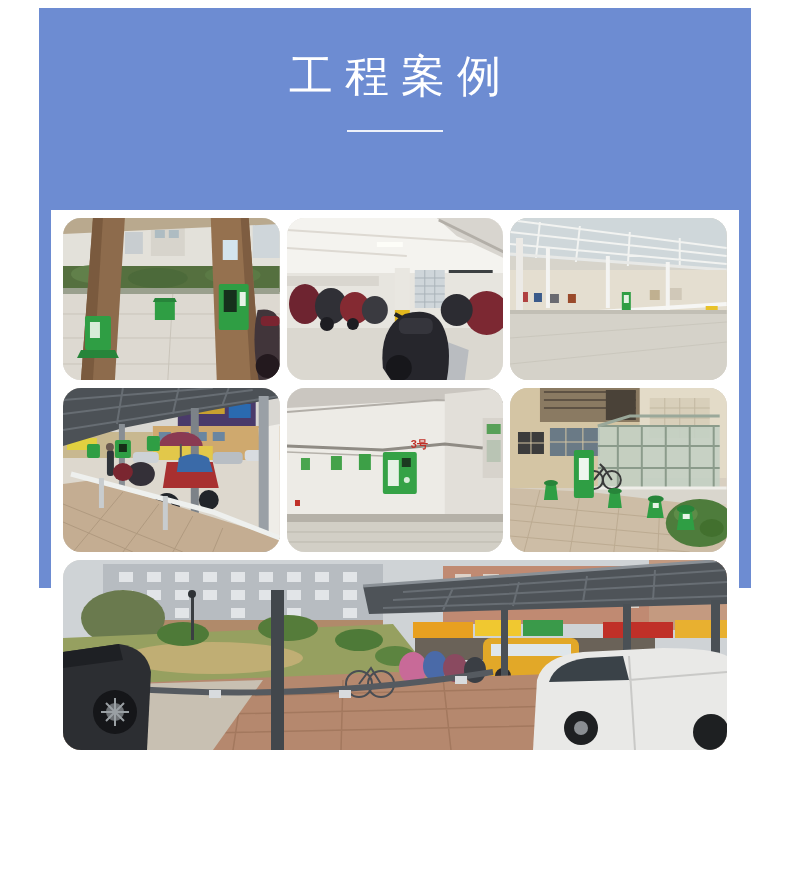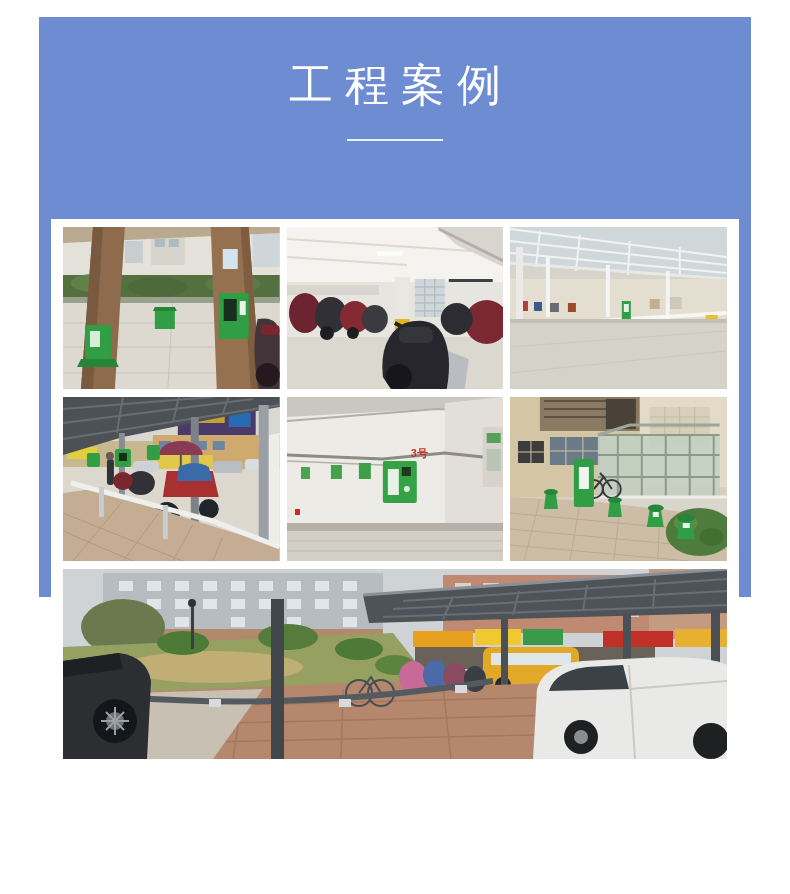--- a/index.html
+++ b/index.html
@@ -5,21 +5,21 @@
   html,body{margin:0;padding:0;}
   body{
     width:790px;height:894px;
     background:#ffffff;
     font-family:"Liberation Sans","DejaVu Sans",sans-serif;
   }
   .page{width:790px;height:894px;overflow:hidden;background:#ffffff;}
   .panel{
     box-sizing:border-box;
     width:712px;height:580px;
-    margin:17px auto 0;
+    margin:8px auto 0;
     background:#6d8cd2;
     padding-top:46px;
   }
   .title{
     margin:0;text-align:center;color:#ffffff;
     font-size:44px;line-height:44px;font-weight:500;
     letter-spacing:12px;text-indent:12px;
   }
   .subtitle{
     margin:14px 0 0;text-align:center;color:#ffffff;
@@ -35,21 +35,21 @@
     height:558px;
     background:#ffffff;
     padding:8px 12px 18px;
   }
   .grid{
     display:grid;
     grid-template-columns:1fr 1fr 1fr;
     grid-template-rows:162px 164px 190px;
     gap:8px 7px;
   }
-  figure.photo{margin:0;overflow:hidden;background:#e0ddd6;}
+  figure.photo{margin:0;overflow:hidden;background:#e0ddd6;border-radius:18px;}
   figure.photo svg{display:block;width:100%;height:100%;}
   .wide{grid-column:1 / -1;}
 </style>
 </head>
 <body>
 
 <div class="page">
   <section class="panel">
     <h2 class="title">工程案例</h2>
     <div class="divider"></div>

